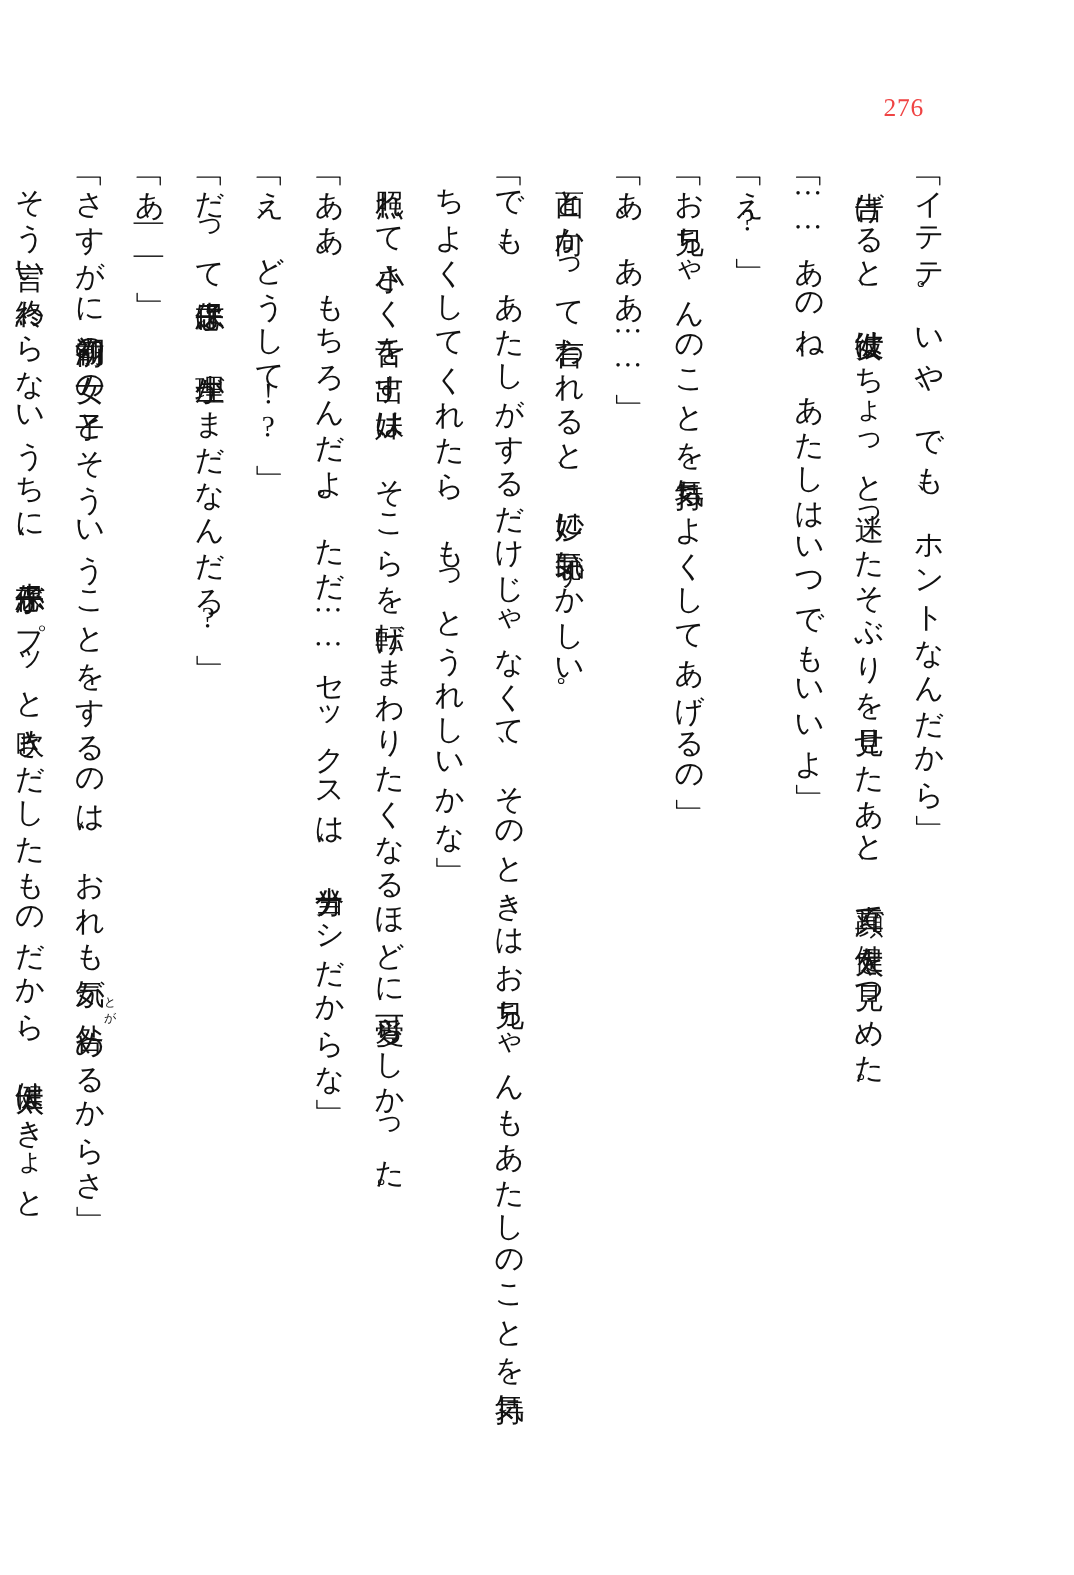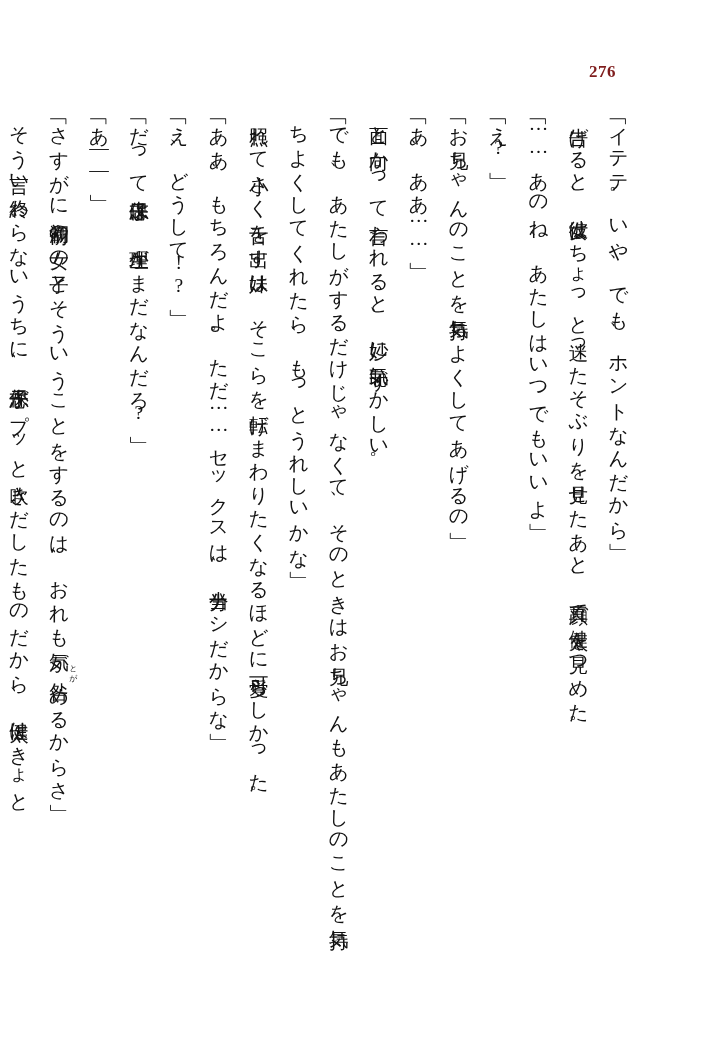--- a/index.html
+++ b/index.html
@@ -16,23 +16,22 @@
     overflow: hidden;
   }
 
   
   .page-number {
     position: absolute;
     top: 62px;
     right: 100px;
     font-size: 17px;
     letter-spacing: 0.5px;
-    color: #7f1d1d;
+    color: #ef4444;
     font-family: "Liberation Serif", "DejaVu Serif", serif;
-    font-weight: bold;
   }
 
   
   .text-block {
     position: absolute;
     top: 112px;
     right: 78px;
     left: 72px;
     height: 835px;
     writing-mode: vertical-rl;

